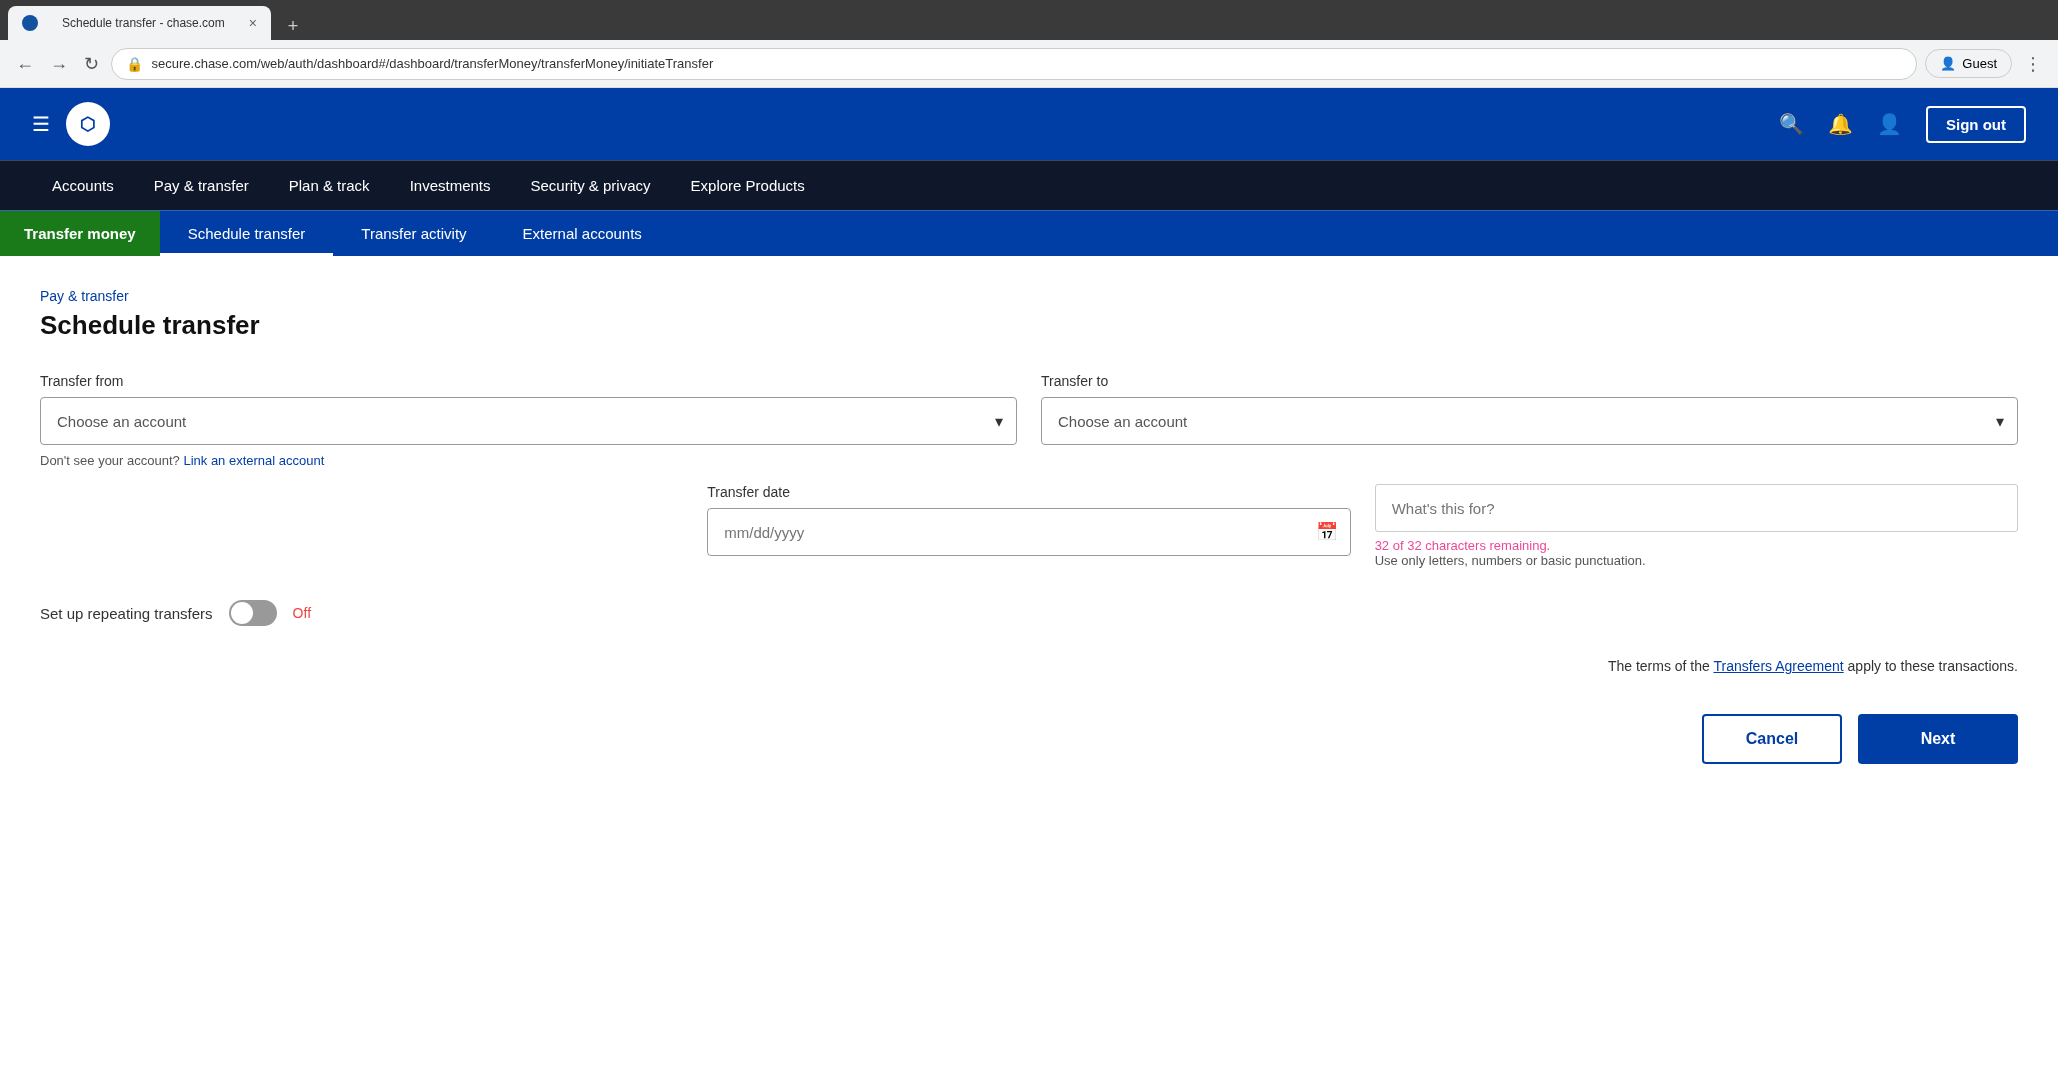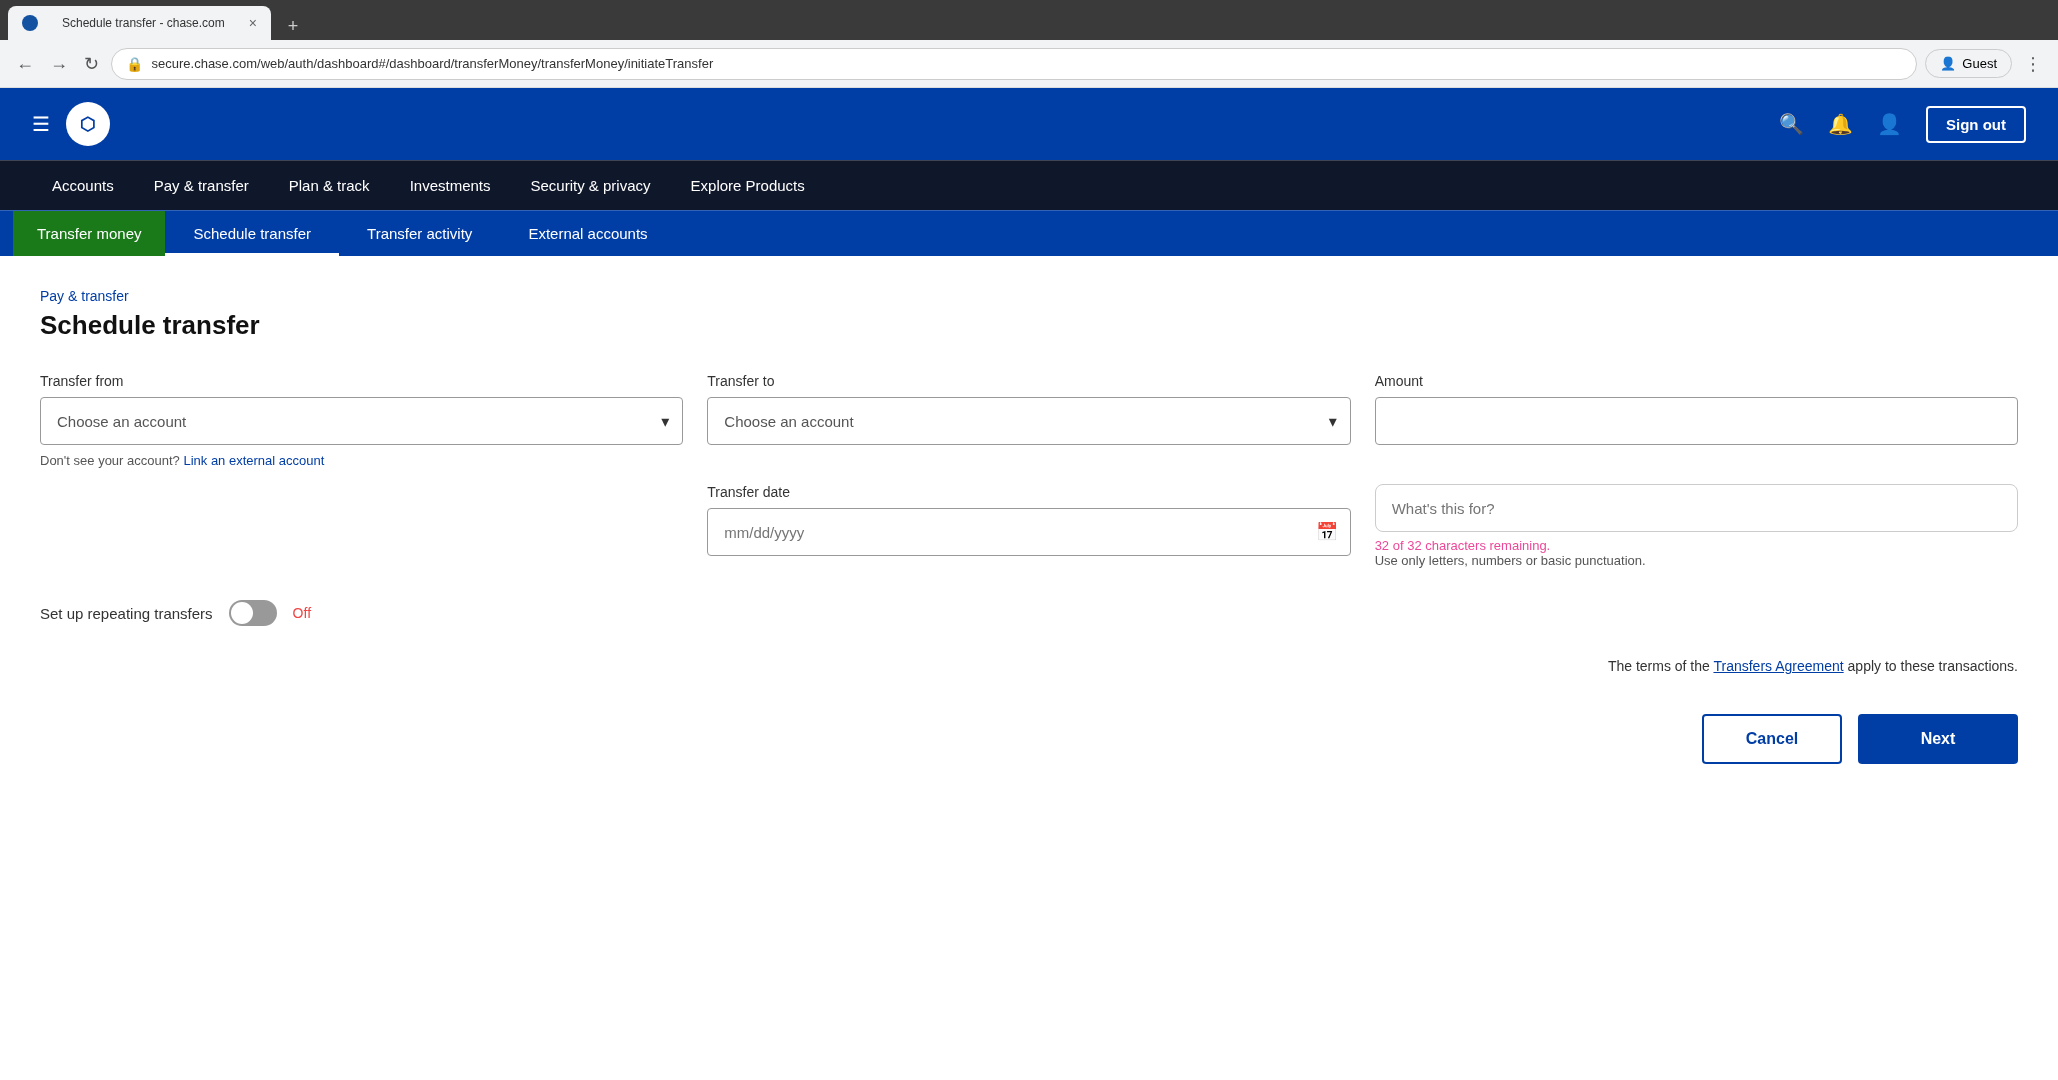--- a/index.html
+++ b/index.html
@@ -114,27 +114,26 @@
       background: #003da5;
       display: flex;
       align-items: center;
       padding: 0 0 0 0;
       border-top: 1px solid rgba(255,255,255,0.2);
     }
     .transfer-money-btn {
       background: #1a7a1a;
       color: #fff;
       font-size: 15px;
-      font-weight: 400;
+      font-weight: 700;
       padding: 14px 24px;
       border: none;
       cursor: pointer;
       height: 100%;
       white-space: nowrap;
-      margin-left: 13px;
     }
     .sub-nav-item {
       color: #fff;
       font-size: 15px;
       padding: 14px 28px;
       cursor: pointer;
       text-decoration: none;
       display: block;
       position: relative;
     }
@@ -238,21 +237,21 @@
       transform: translateY(-50%);
       color: #555;
       cursor: pointer;
       font-size: 18px;
     }
 
     .note-input {
       width: 100%;
       padding: 12px 16px;
       border: 1px solid #ccc;
-      border-radius: 8px;
+      border-radius: 3px;
       font-size: 15px;
       color: #999;
       height: 48px;
     }
     .char-count {
       font-size: 13px;
       color: #ec4899;
       margin-top: 6px;
     }
     .char-hint {
@@ -409,24 +408,20 @@
       </p>
     </div>
     <div class="form-group">
       <label class="form-label">Transfer to</label>
       <div class="select-wrapper">
         <select class="form-select">
           <option value="">Choose an account</option>
         </select>
       </div>
     </div>
-    <div class="form-group">
-      <label class="form-label">Amount</label>
-      <input type="text" class="amount-input" value="" style="">
-    </div>
   </div>
 
   <div class="form-row spacer-row" style="margin-top: 16px;">
     <div class="form-group" style="margin-left: calc(33.33% + 8px); max-width: calc(33.33% - 12px);">
       <label class="form-label">Transfer date</label>
       <div class="date-wrapper">
         <input type="text" placeholder="mm/dd/yyyy" style="">
         <span class="calendar-icon">📅</span>
       </div>
     </div>

